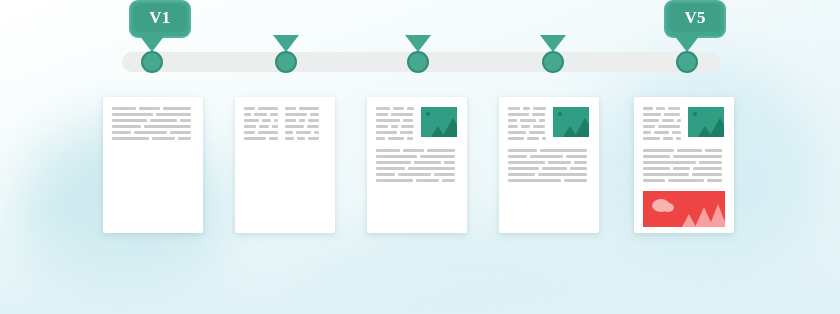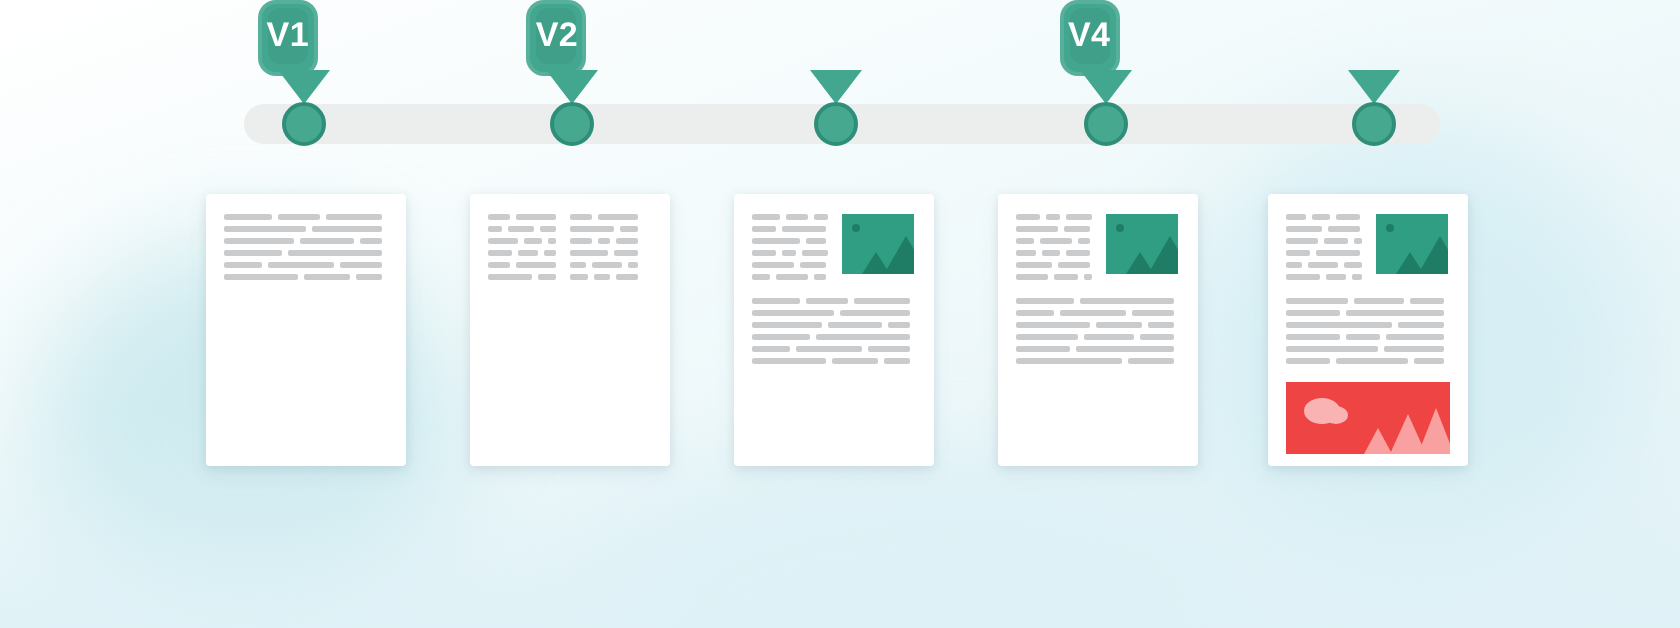--- a/index.html
+++ b/index.html
@@ -90,25 +90,26 @@
   
   .pin {
     position: absolute;
     top: 0;
     width: 46px;
     margin-left: -23px;
     height: 52px;
   }
   .pin-body {
     position: relative;
-    width: 30px;
+    width: 62px;
     height: 38px;
     border-radius: 9px;
     background: #43a790;
     box-shadow: inset 0 0 0 2px rgba(255,255,255,0.10);
+    font-family: Liberation Serif, serif;
   }
   .pin-inner {
     position: absolute;
     left: 5px;
     top: 4px;
     right: 5px;
     bottom: 6px;
     border-radius: 6px;
     background: #3f9f89;
   }
@@ -208,37 +209,33 @@
 
   <div id="pins">
       <div class="pin" style="left: 151.9px;">
         <div class="pin-body">
           <div class="pin-inner"></div>
           <div class="pin-label">V1</div>
         </div>
         <div class="pin-tip"></div>
       </div>
       <div class="pin" style="left: 286.45px;">
+        <div class="pin-tip"></div>
+      </div>
+      <div class="pin" style="left: 418.01px;">
+        <div class="pin-tip"></div>
+      </div>
+      <div class="pin" style="left: 552.56px;">
+        <div class="pin-tip"></div>
+      </div>
+      <div class="pin" style="left: 687.11px;">
         <div class="pin-body">
           <div class="pin-inner"></div>
-          <div class="pin-label">V2</div>
-        </div>
-        <div class="pin-tip"></div>
-      </div>
-      <div class="pin" style="left: 418.01px;">
-        <div class="pin-tip"></div>
-      </div>
-      <div class="pin" style="left: 552.56px;">
-        <div class="pin-body">
-          <div class="pin-inner"></div>
-          <div class="pin-label">V4</div>
-        </div>
-        <div class="pin-tip"></div>
-      </div>
-      <div class="pin" style="left: 687.11px;">
+          <div class="pin-label">V5</div>
+        </div>
         <div class="pin-tip"></div>
       </div>
     </div>
 
   <div id="timeline">
     <div class="track"></div>
     <div id="nodes">
         <div class="node" style="left: 29.9px;"></div>
         <div class="node" style="left: 164.45px;"></div>
         <div class="node" style="left: 296.01px;"></div>

